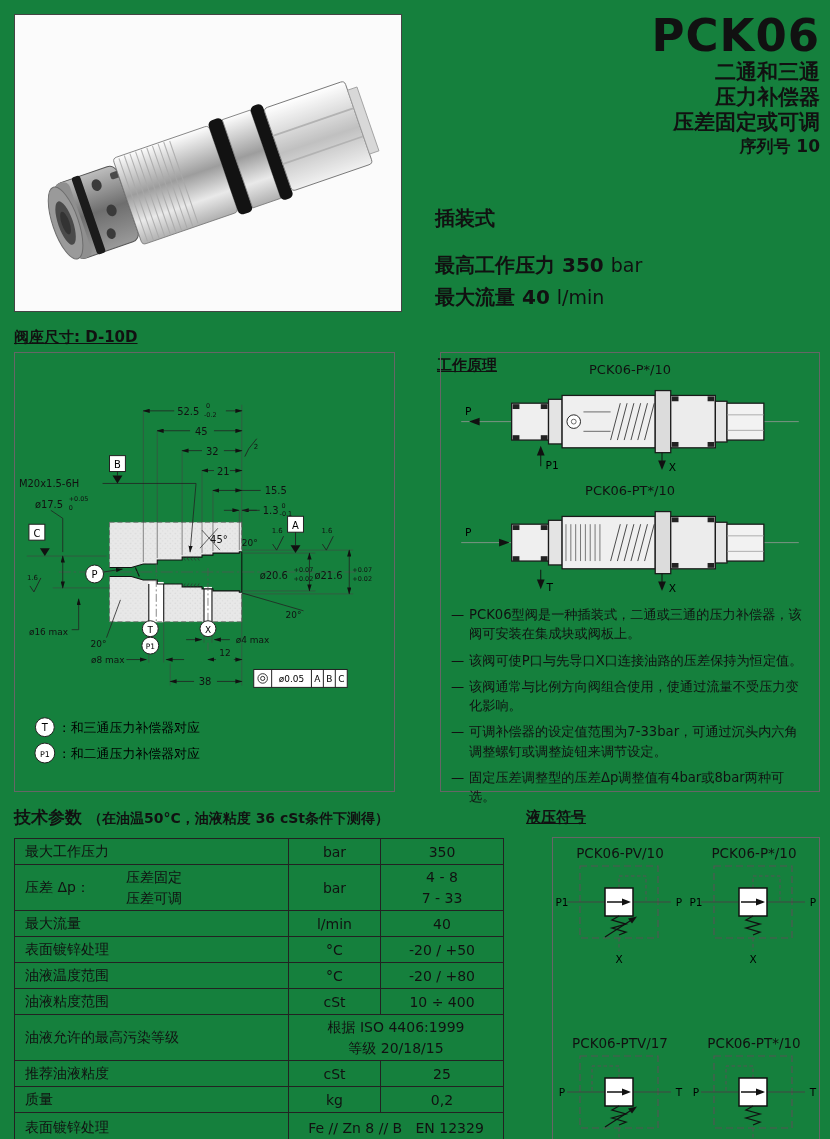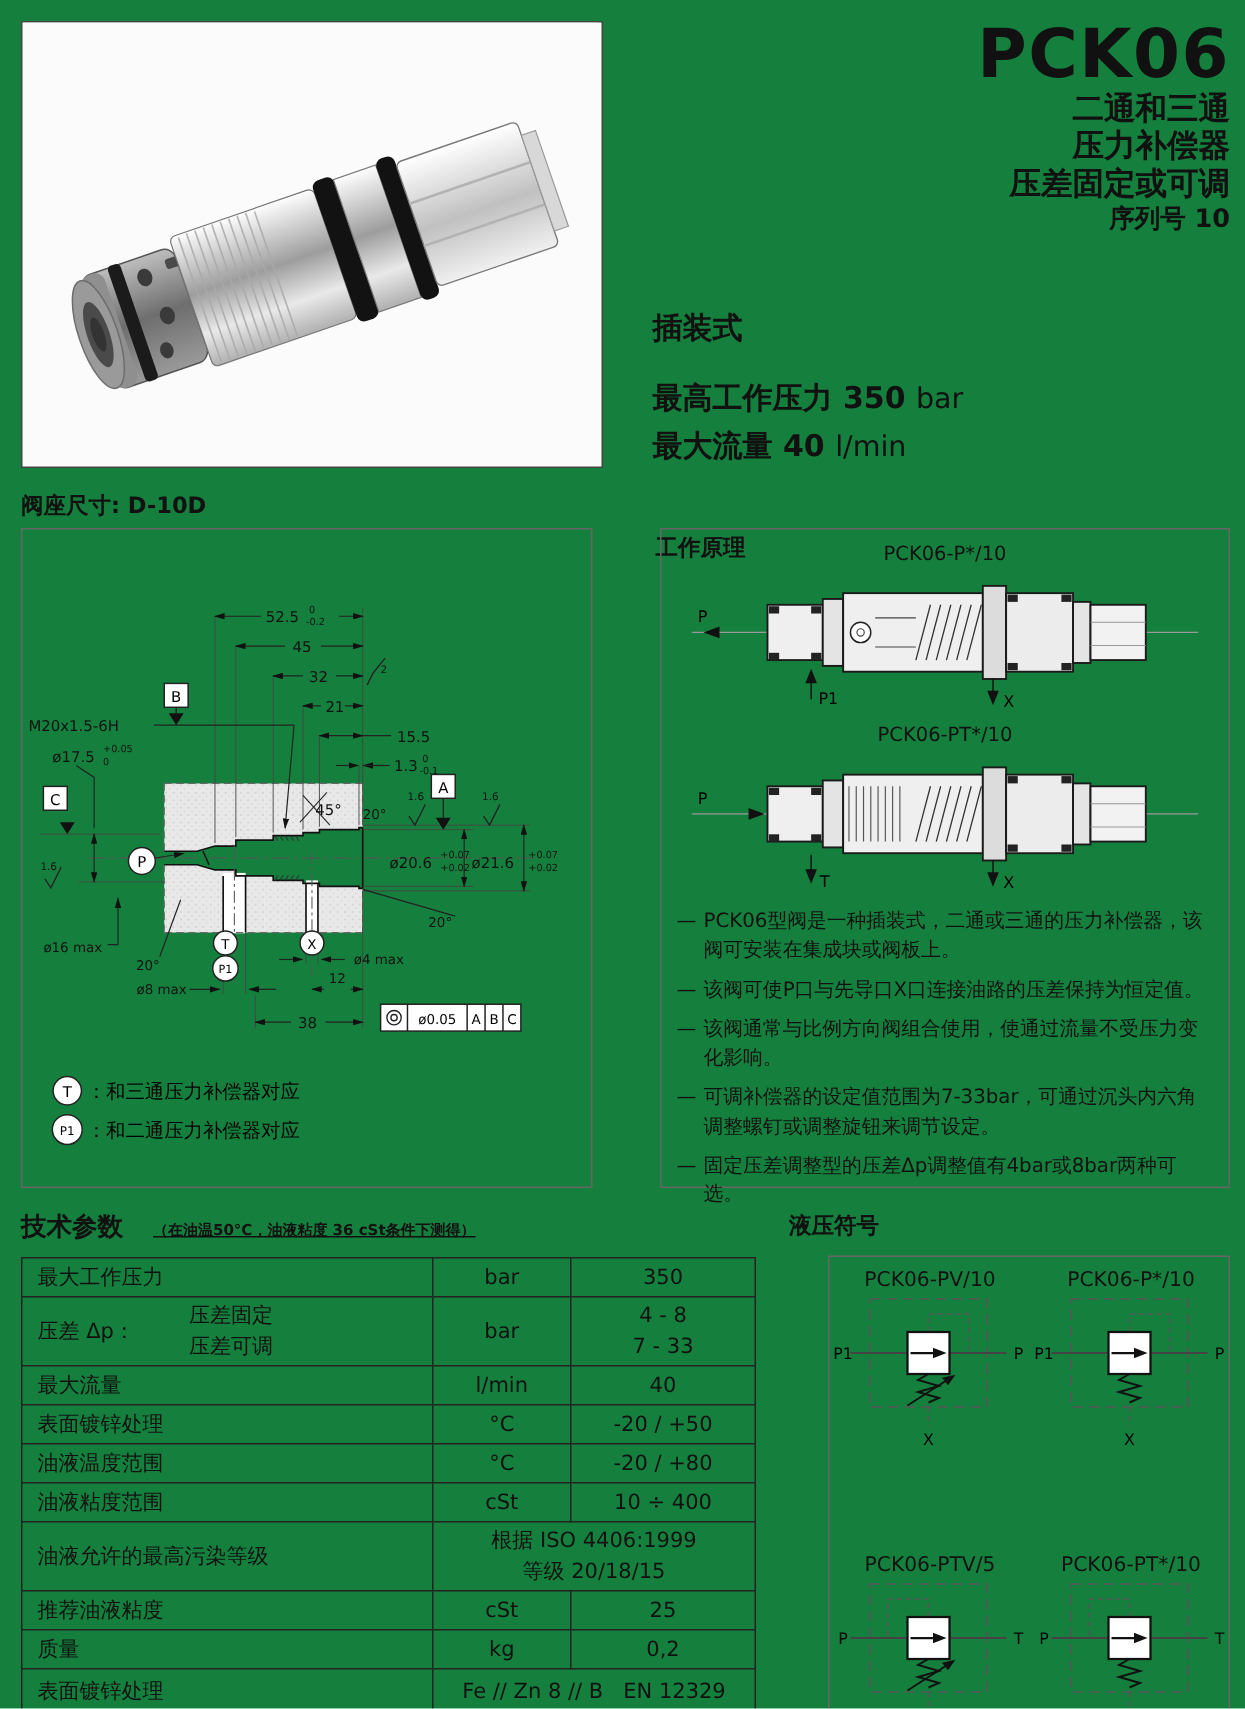--- a/index.html
+++ b/index.html
@@ -18,25 +18,25 @@
   .title-series{font-size:17px;font-weight:bold;line-height:22px;}
 
   
   .intro-mount{left:435px;top:205px;font-size:20px;font-weight:bold;}
   .spec1{left:435px;top:252px;}
   .spec2{left:435px;top:284px;}
   .spec{font-size:20px;font-weight:bold;}
   .spec .unit{font-weight:normal;font-size:19px;}
 
   
-  .sec-h{font-size:15px;font-weight:bold;}
+  .sec-h{font-size:15px;font-weight:bold;text-decoration:underline;}
   .seat-h{left:14px;top:328px;}
   .wp-h{left:437px;top:328px;margin-top:28px;}
   .tech-h{left:14px;top:806px;font-size:17px;font-weight:bold;}
-  .tech-note{font-size:10px;font-weight:bold;margin-left:20px;text-decoration:underline;}
+  .tech-note{font-size:14px;font-weight:bold;margin-left:6px;}
   .hs-h{left:526px;top:808px;}
 
   
   .seat-box{left:14px;top:352px;width:381px;height:440px;border:1px solid #666;box-sizing:border-box;}
   .wp-box{left:440px;top:352px;width:380px;height:440px;border:1px solid #666;box-sizing:border-box;}
   .hs-box{left:552px;top:837px;width:268px;height:382px;border:1px solid #666;box-sizing:border-box;
           display:grid;grid-template-columns:1fr 1fr;grid-template-rows:1fr 1fr;}
 
   
   .wp-diagram{width:100%;text-align:center;}
@@ -598,21 +598,21 @@
         <polygon points="78,41 69,37.5 69,44.5" fill="#111"></polygon>
         <polyline points="66,55 59,59 73,63 59,67 73,71 66,74" fill="none" stroke="#111" stroke-width="1.3"></polyline>
         <line x1="66" y1="77" x2="66" y2="90" stroke="#555" stroke-width="1" stroke-dasharray="3.5 2.5"></line>
         <text x="9" y="45" text-anchor="middle" font-size="10.5">P1</text>
         <text x="126" y="45" text-anchor="middle" font-size="10.5">P</text>
         <text x="66" y="102" text-anchor="middle" font-size="10.5">X</text>
       </svg>
     </div>
 
     <div class="hs-cell">
-      <div class="hs-label">PCK06-PTV/5</div>
+      <div class="hs-label">PCK06-PTV/17</div>
       <svg width="134" height="112" viewBox="0 0 134 112">
         <rect x="27" y="5" width="78" height="72" fill="none" stroke="#555" stroke-width="1.1" stroke-dasharray="7 4"></rect>
         <line x1="14" y1="41" x2="52" y2="41" stroke="#444" stroke-width="1.2"></line>
         <line x1="80" y1="41" x2="118" y2="41" stroke="#444" stroke-width="1.2"></line>
         <polyline points="66,27 66,15 39,15 39,41" fill="none" stroke="#555" stroke-width="1" stroke-dasharray="3.5 2.5"></polyline>
         <rect x="52" y="27" width="28" height="28" fill="#fff" stroke="#111" stroke-width="1.5"></rect>
         <line x1="54" y1="41" x2="71" y2="41" stroke="#111" stroke-width="1.5"></line>
         <polygon points="78,41 69,37.5 69,44.5" fill="#111"></polygon>
         <polyline points="66,55 59,59 73,63 59,67 73,71 66,74" fill="none" stroke="#111" stroke-width="1.3"></polyline>
         <line x1="52" y1="76" x2="80" y2="58" stroke="#111" stroke-width="1.2"></line>

